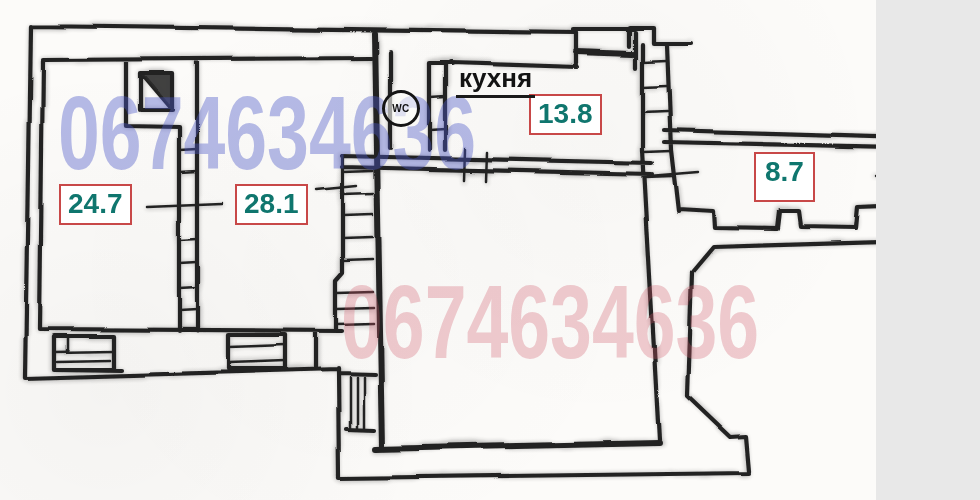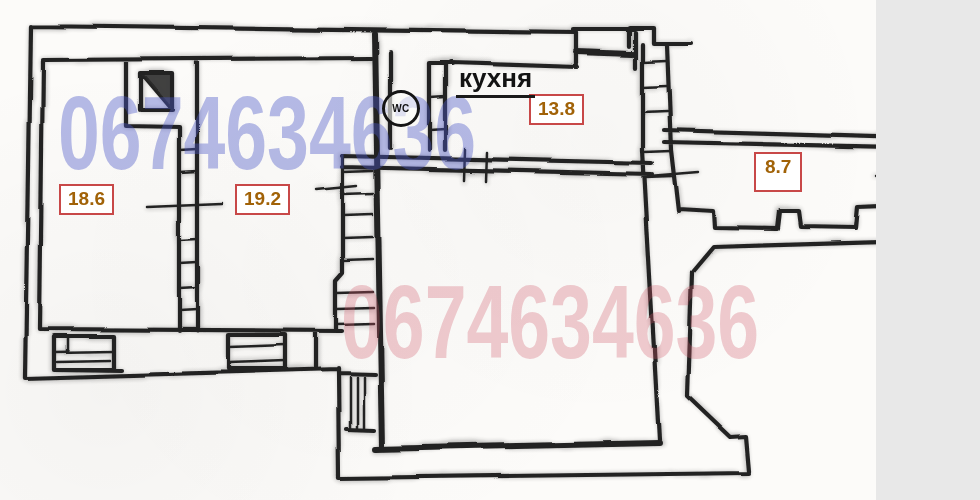--- a/index.html
+++ b/index.html
@@ -16,21 +16,21 @@
   .watermark{
     position:absolute;height:74px;line-height:74px;font-size:103px;font-weight:bold;
     letter-spacing:0px;white-space:nowrap;transform:scaleX(0.73);transform-origin:0 50%;
     pointer-events:none;
   }
   .wm-top{left:58px;top:97px;color:rgba(74,88,200,0.40);}
   .wm-bottom{left:341px;top:286px;color:rgba(208,90,106,0.30);}
   .area-label{
     position:absolute;display:inline-block;
     border:2px solid #c84848;background:rgba(255,255,255,0.92);
-    color:#a16207;font-weight:bold;font-size:19px;line-height:1.15;
+    color:#0f766e;font-weight:bold;font-size:28px;line-height:1.15;
     padding:2px 7px 3px 7px;white-space:nowrap;
   }
   .kitchen-title{
     position:absolute;left:456px;top:64px;
     color:#131313;font-weight:bold;font-size:26px;line-height:1.1;
     border-bottom:3px solid #1a1a1a;padding:0 3px 2px 3px;white-space:nowrap;
   }
   .wc-badge{
     position:absolute;left:382px;top:90px;width:38px;height:37px;
     border:3px solid #151515;border-radius:50%;box-sizing:border-box;
@@ -130,22 +130,22 @@
 
       <polygon points="142,75 170,75 170,108" fill="#2a2a2a" stroke="none" opacity="0.85"></polygon>
 
       <polygon points="933,177 953,168 953,185" fill="#1d1d1d" stroke="none"></polygon>
     </g>
   </svg>
 
   <div class="watermark wm-top">0674634636</div>
   <div class="watermark wm-bottom">0674634636</div>
 
-  <div class="area-label" style="left:59px;top:184px;">18.6</div>
-  <div class="area-label" style="left:235px;top:184px;">19.2</div>
+  <div class="area-label" style="left:59px;top:184px;">24.7</div>
+  <div class="area-label" style="left:235px;top:184px;">28.1</div>
   <div class="area-label" style="left:529px;top:94px;">13.8</div>
   <div class="area-label" style="left:754px;top:152px;padding:2px 9px 12px 9px;">8.7</div>
 
   <div class="kitchen-title">кухня</div>
 
   <div class="wc-badge">
     <span>WC</span>
   </div>
 
 </div>

